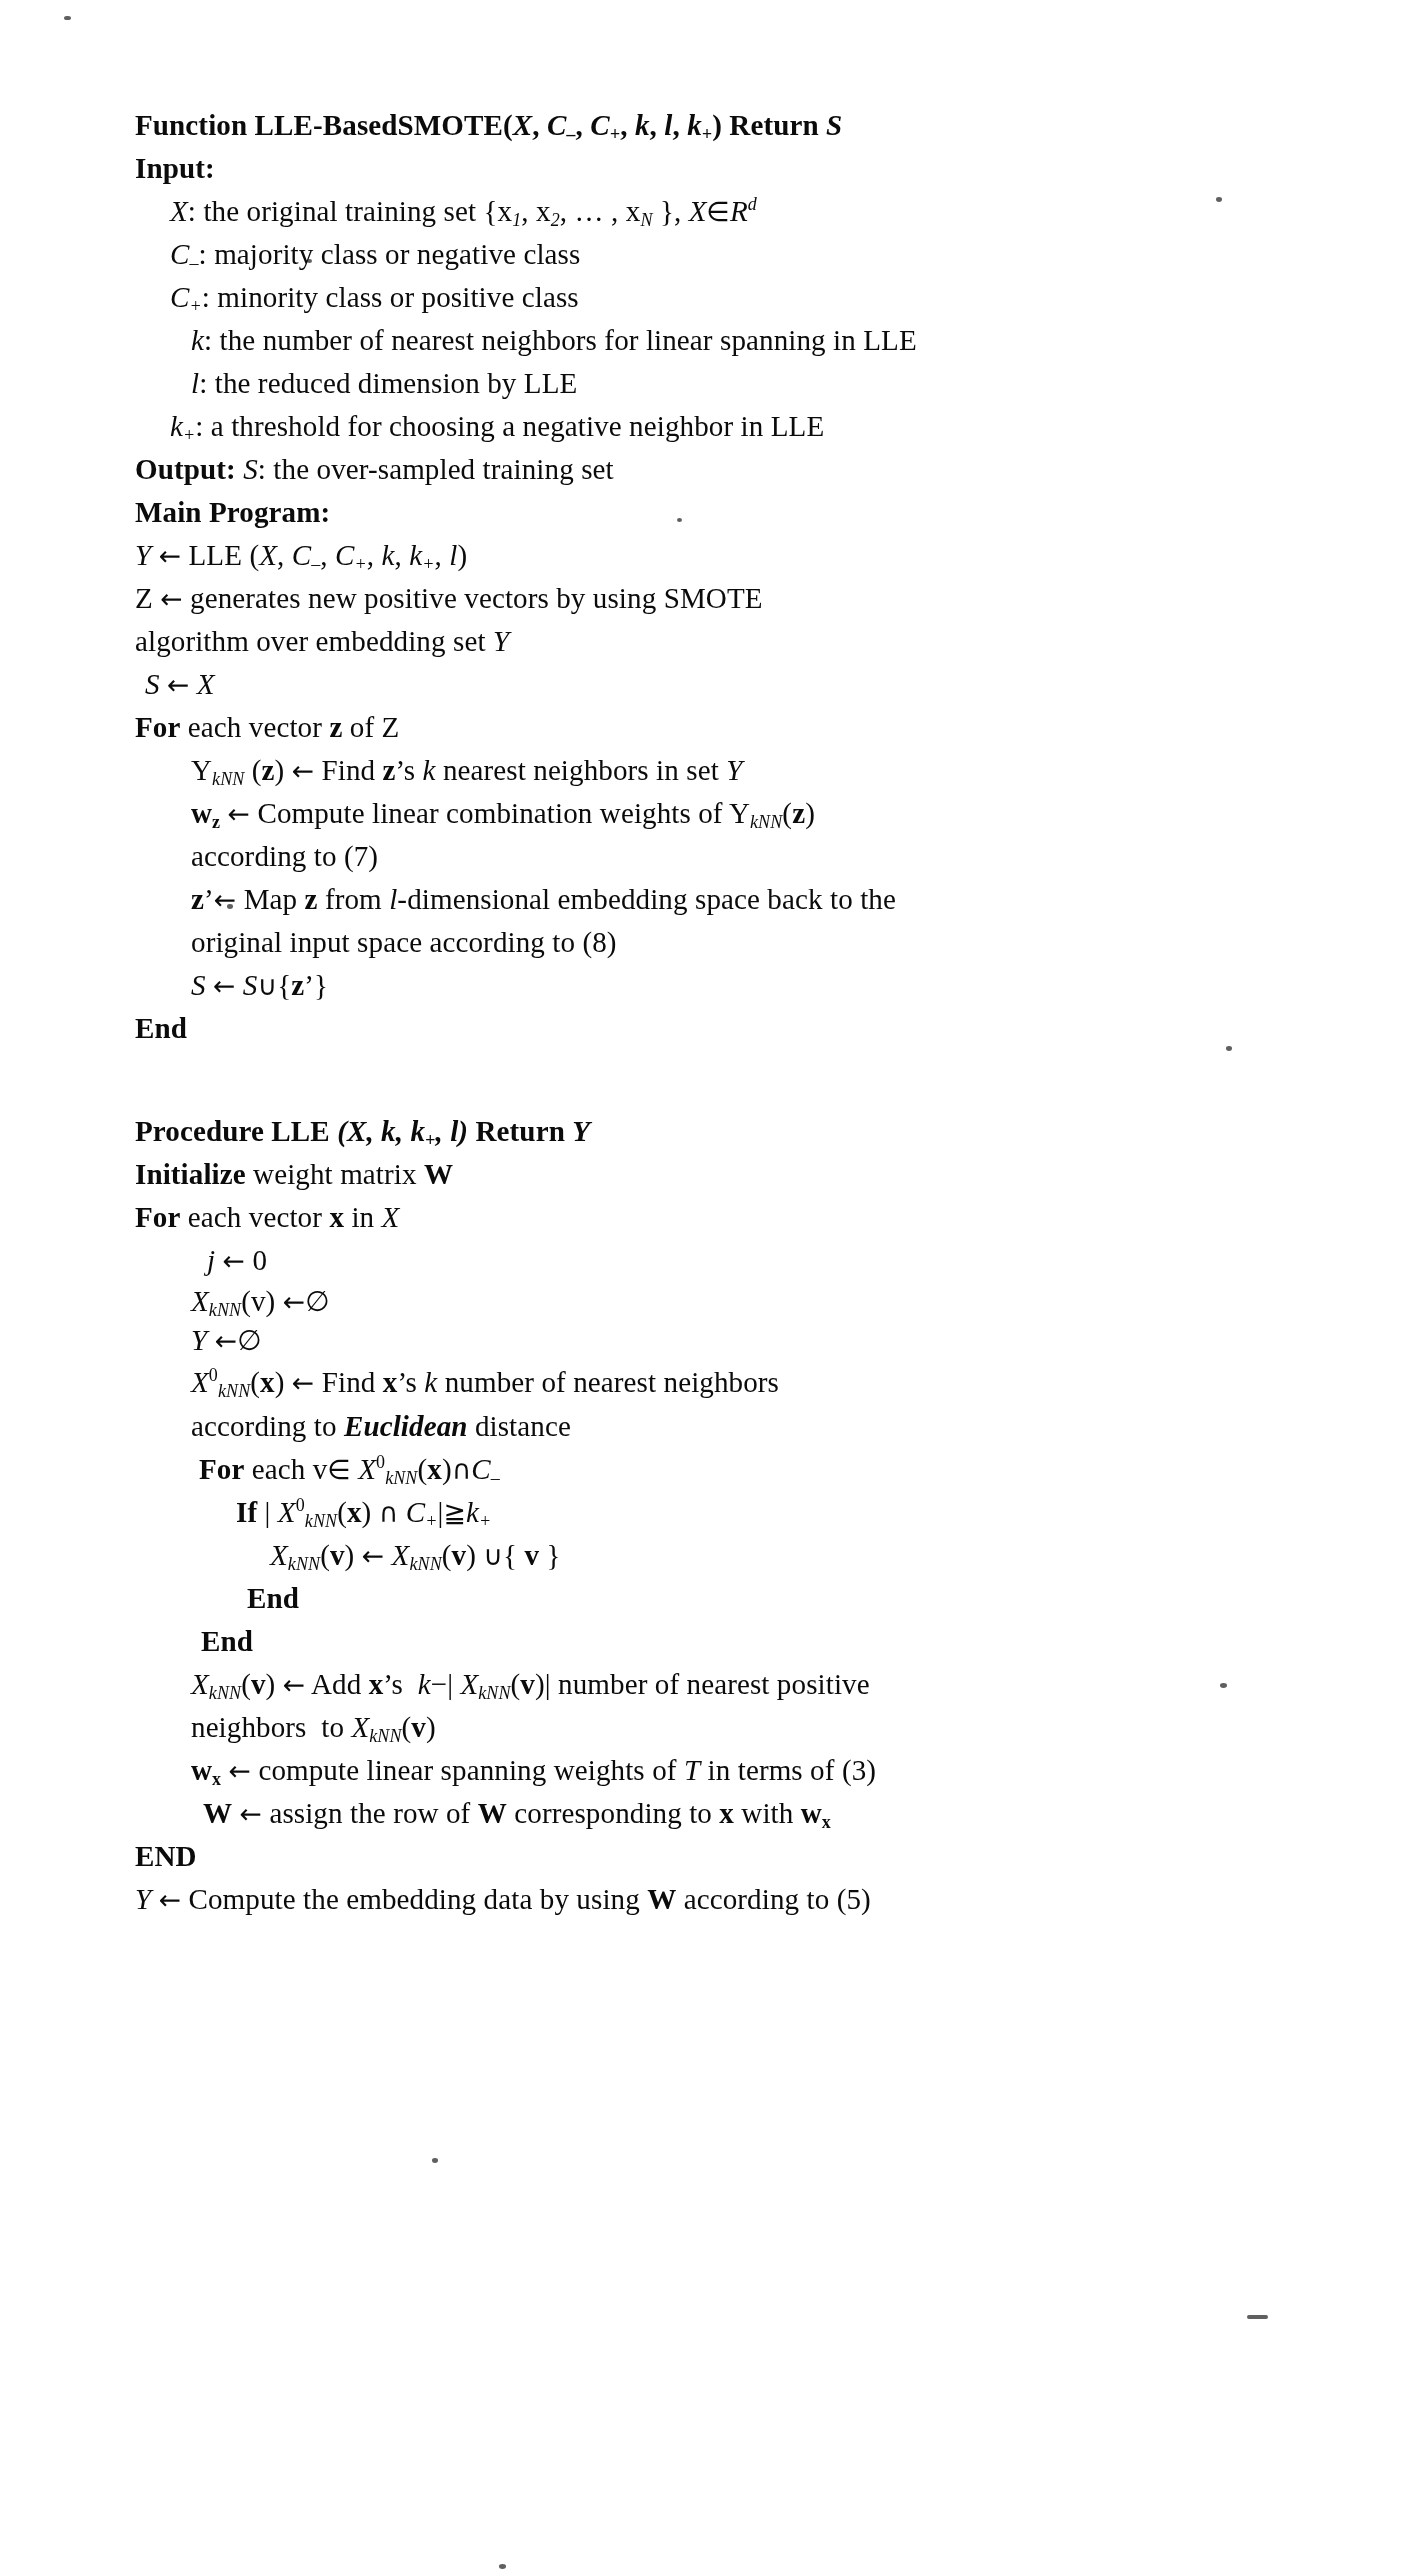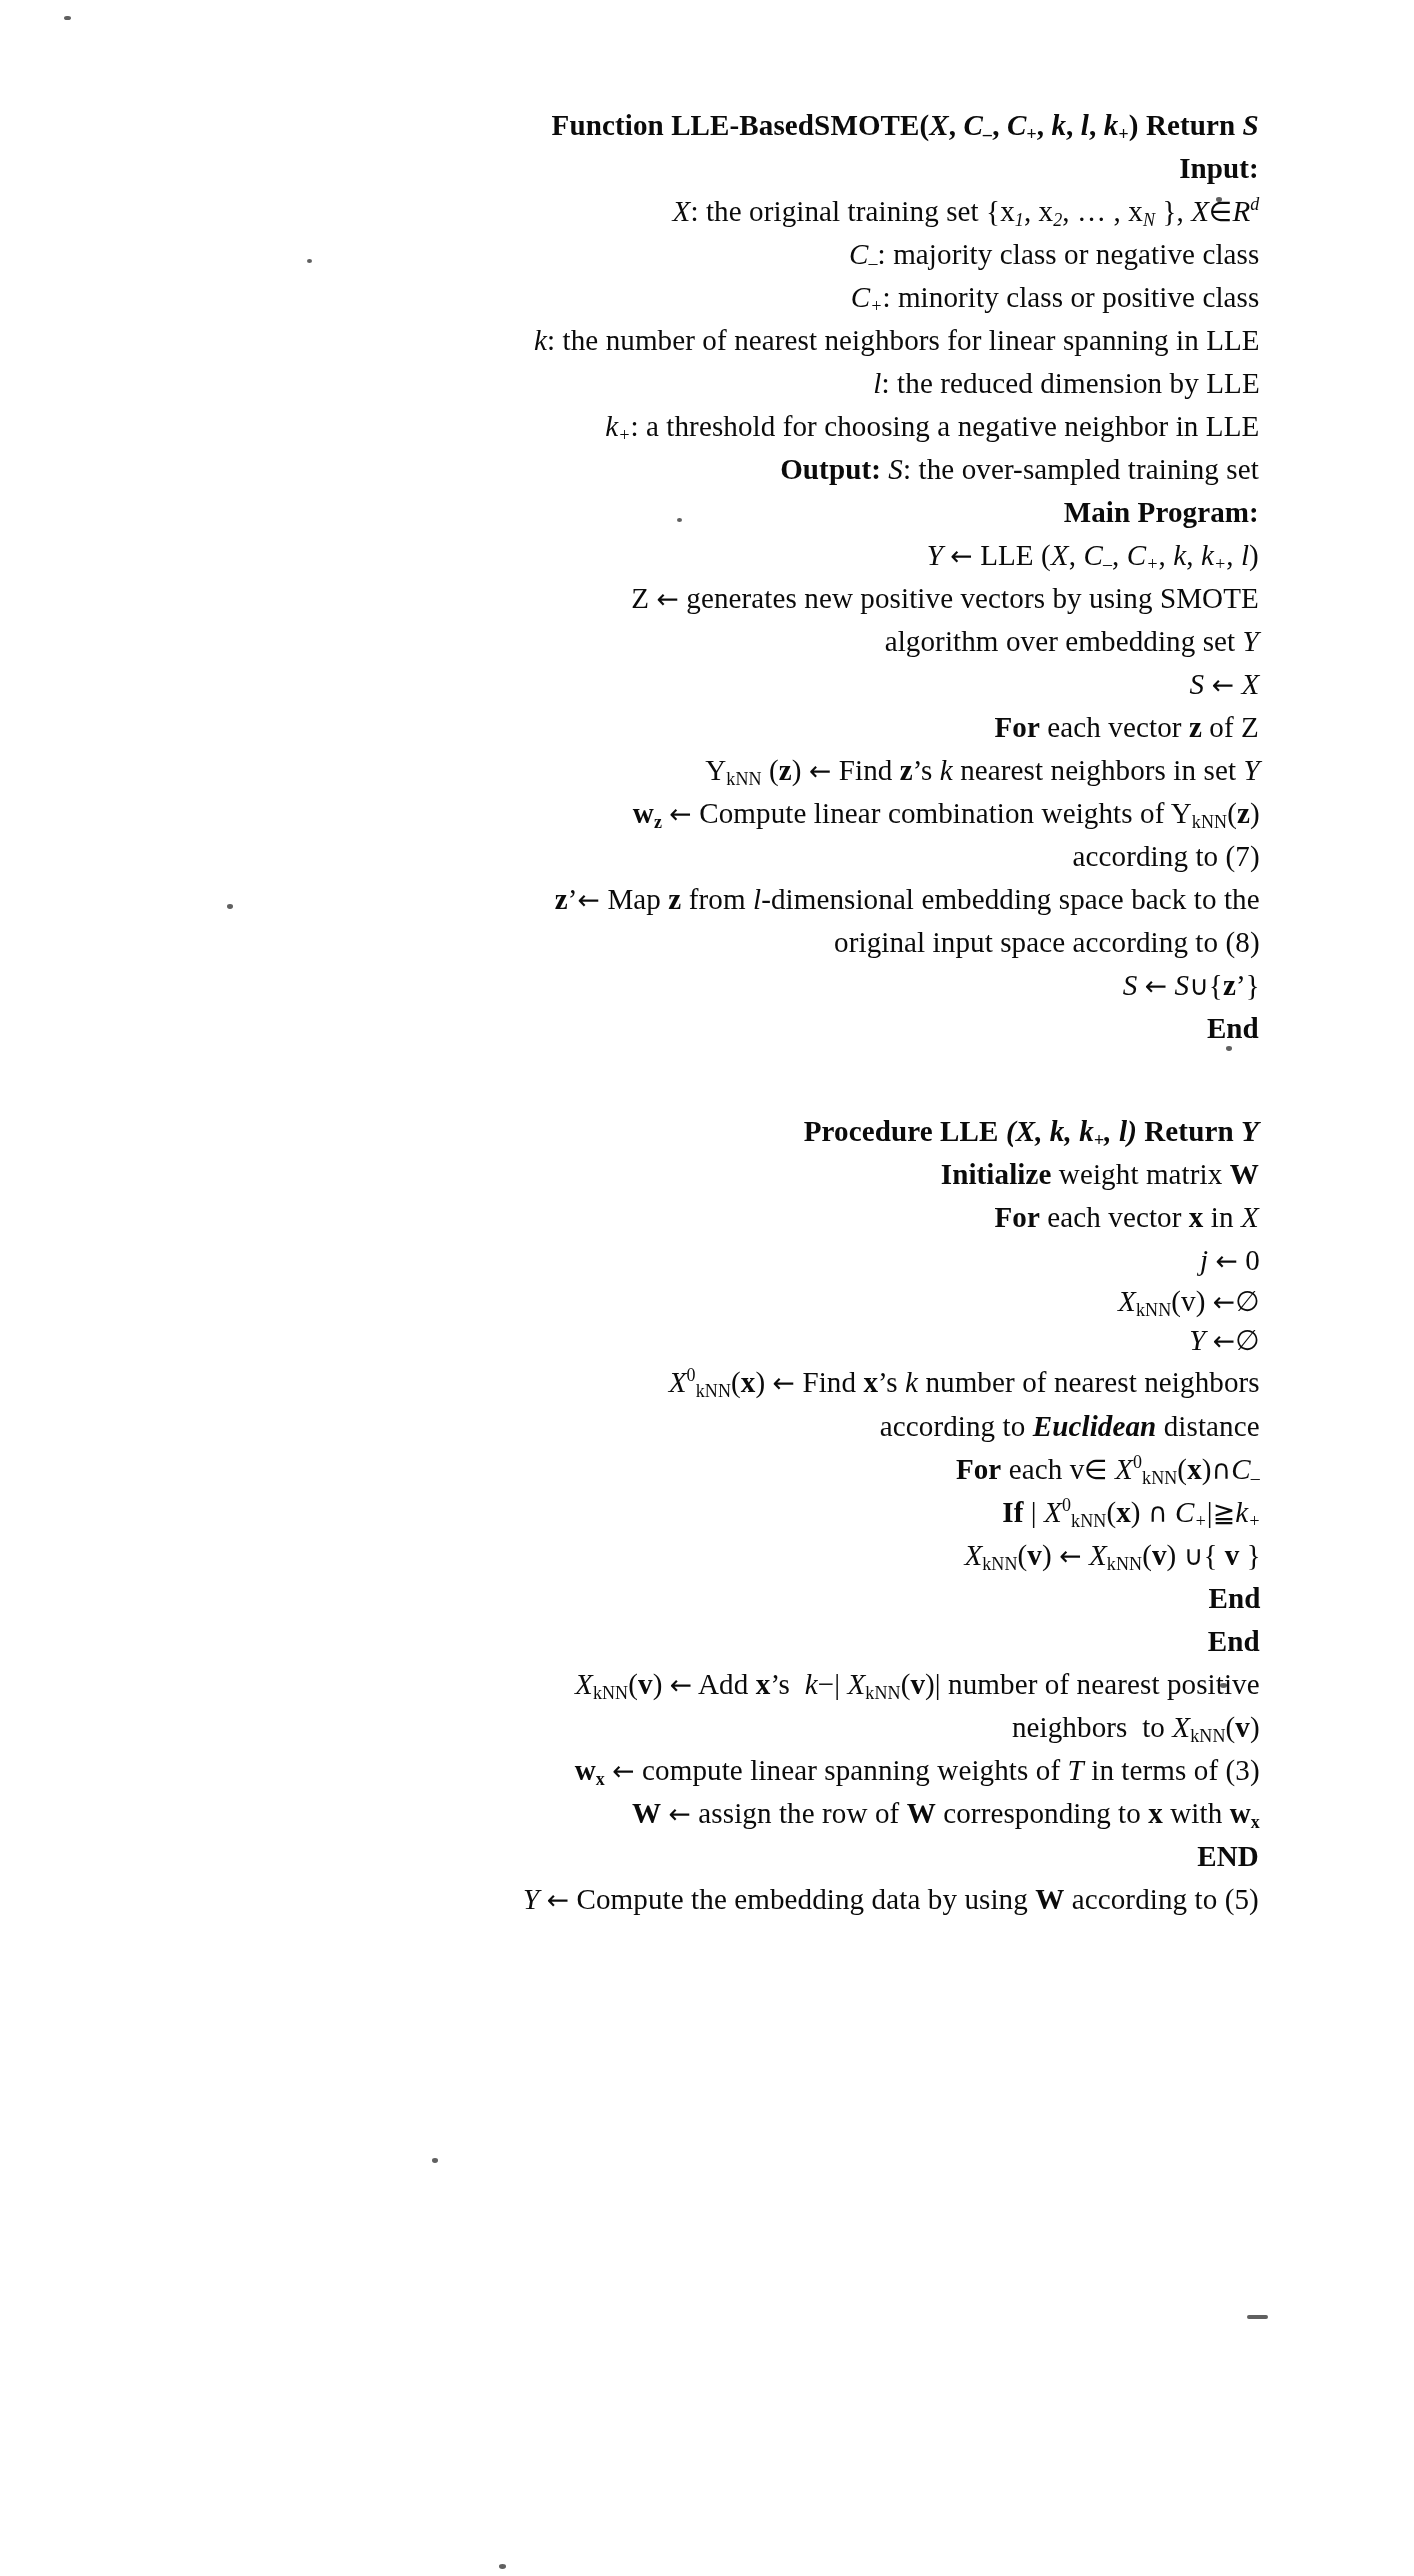--- a/index.html
+++ b/index.html
@@ -22,21 +22,20 @@
     background: #2b2b2b;
     border-radius: 50%;
     opacity: .75;
   }
 
   #algo {
     position: absolute;
     left: 135px;
     top: 104px;
     width: 1141px;
-    text-align: right;
   }
 
   .line {
     font-size: 29.5px;
     line-height: 43px;
     white-space: pre-wrap;
     letter-spacing: 0.1px;
     
     transform: scaleX(.985);
     transform-origin: left center;
@@ -54,21 +53,21 @@
   .gap-lg { height: 60px; }
 
   sub, sup {
     font-size: .62em;
     line-height: 0;
     font-style: italic;
   }
   sub { vertical-align: -.30em; }
   sup { vertical-align: .62em; }
 
-  .knn { font-size: .62em; vertical-align: -.30em; line-height: 0; }
+  .knn { font-style: italic; font-size: .62em; vertical-align: -.30em; line-height: 0; }
   .up0 { font-style: normal; font-size: .62em; vertical-align: .62em; line-height: 0; }
 
   .arrow { font-family: "DejaVu Sans", sans-serif; font-size: .92em; }
   .mathsym { font-family: "DejaVu Sans", sans-serif; font-size: .92em; }
   .empty { font-family: "DejaVu Sans", sans-serif; font-size: .96em; font-style: italic; }
 </style>
 </head>
 <body>
 
 <div class="speck" style="left:64px;  top:15.5px;  width:6.8px;  height:4.8px;"></div>

